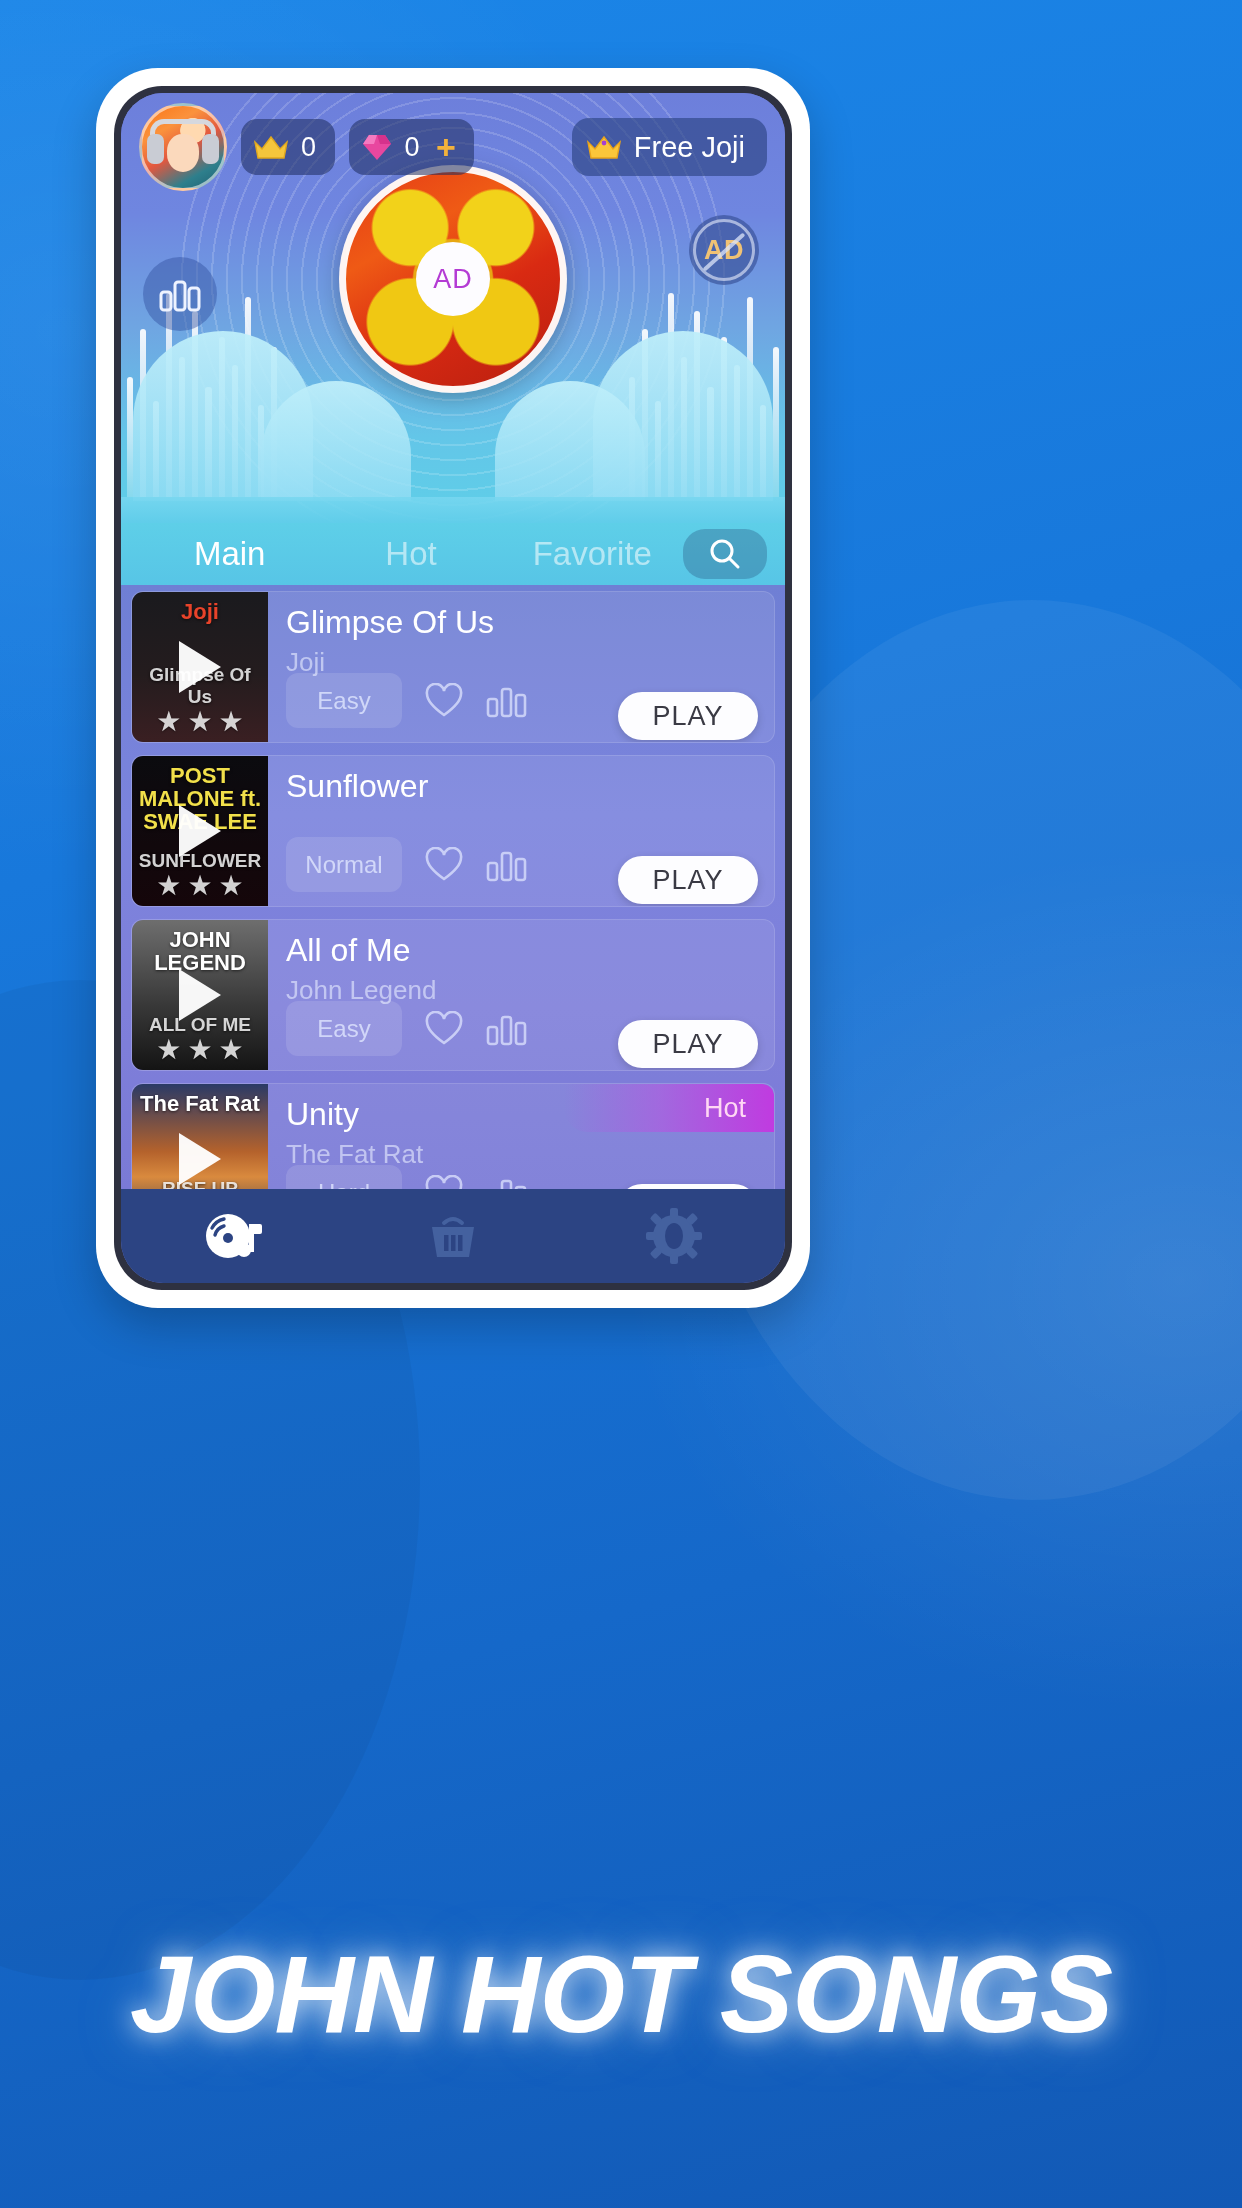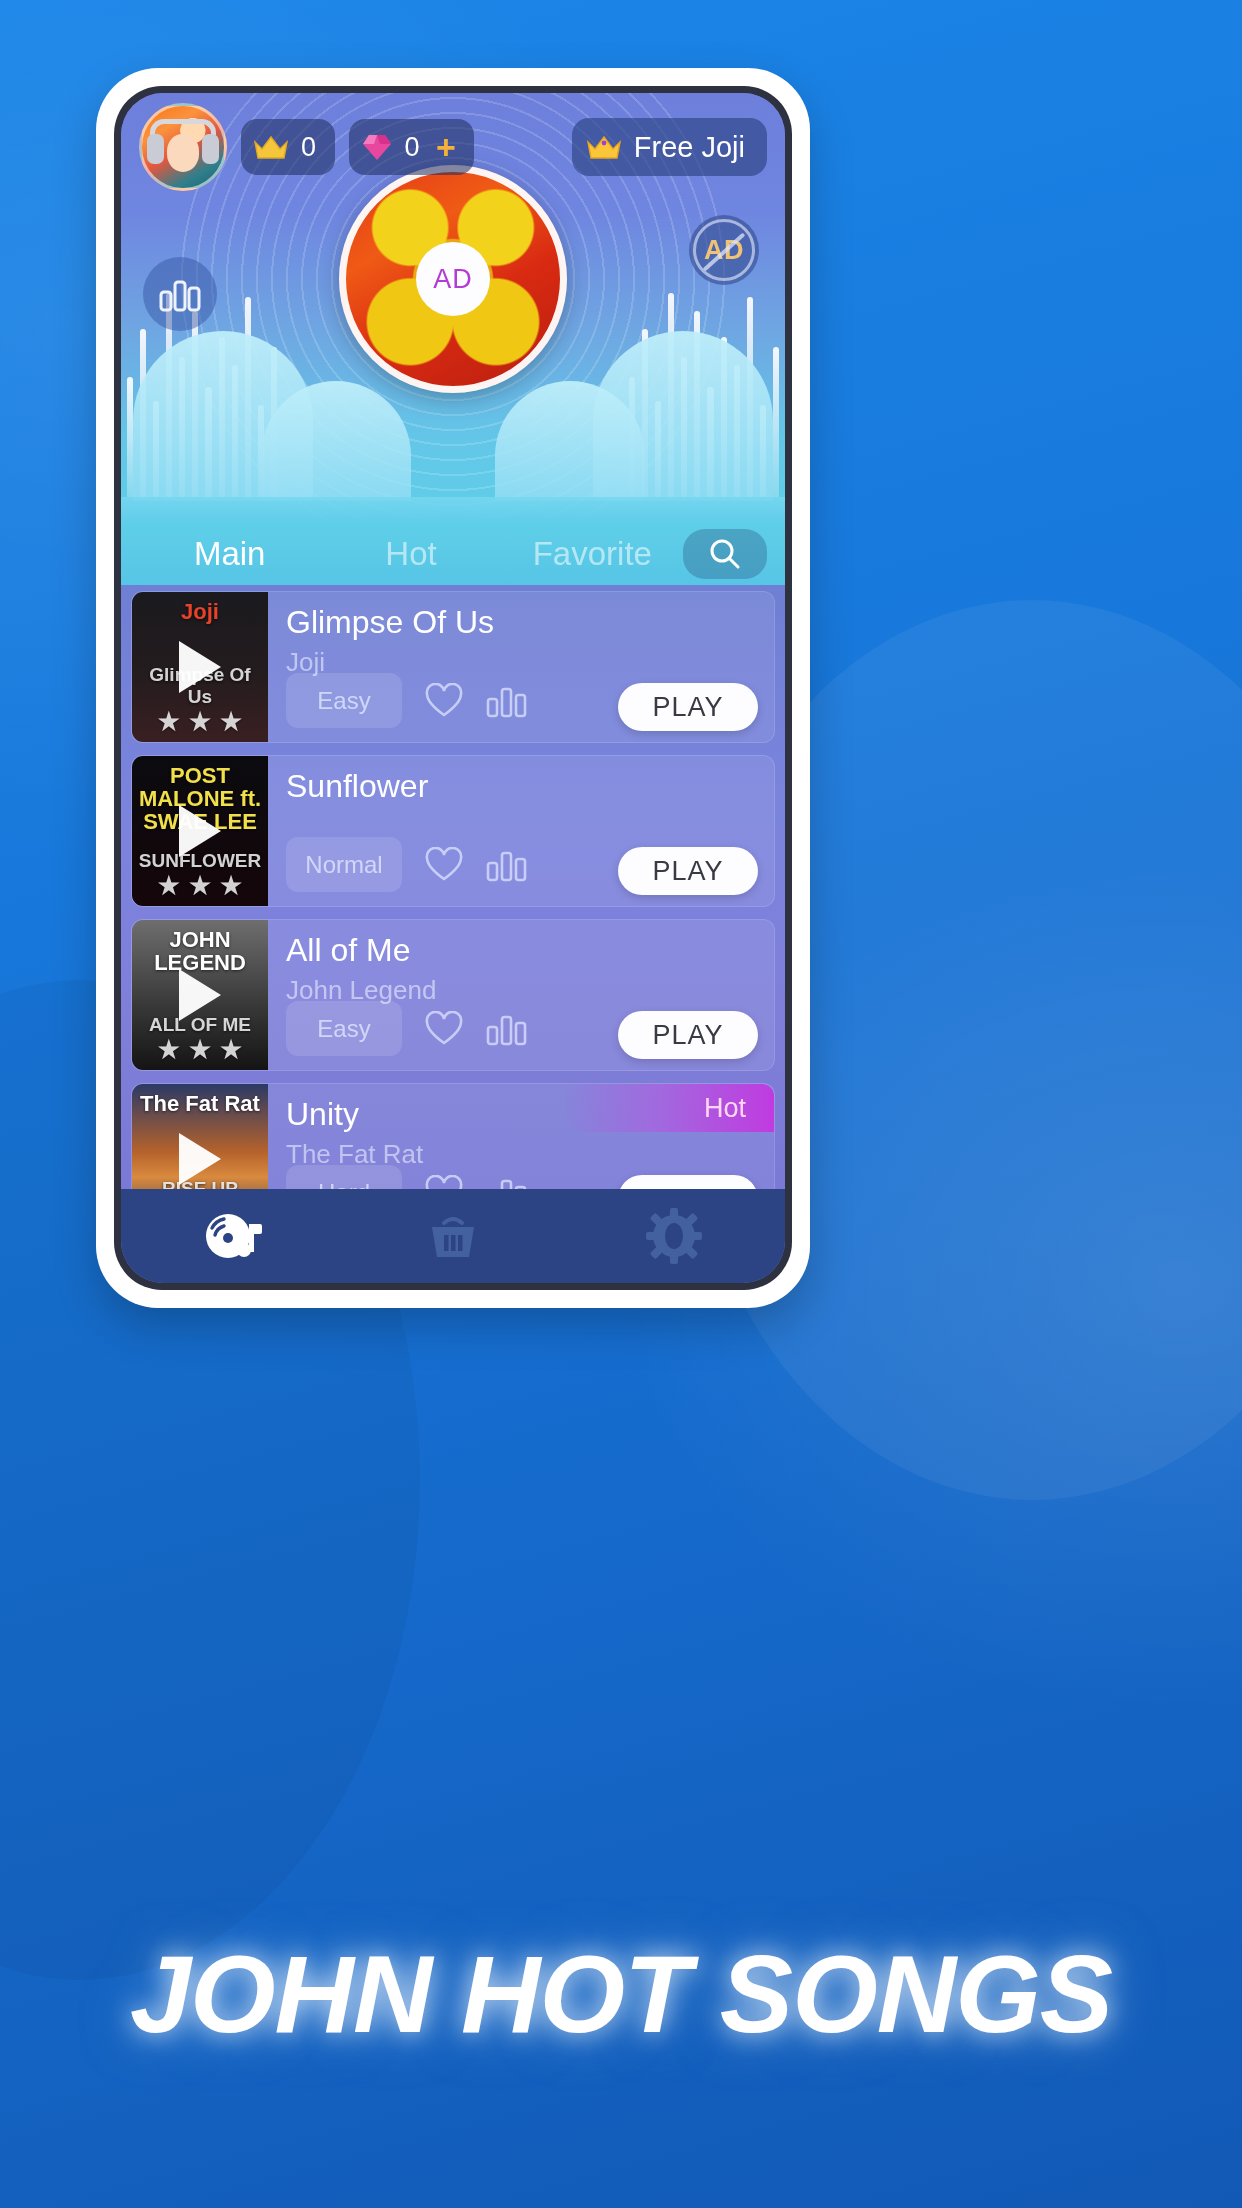--- a/index.html
+++ b/index.html
@@ -206,21 +206,21 @@
   .artist { color: rgba(230,235,255,.62); font-size: 26px; margin-top: 6px; }
 
   .meta { position: absolute; left: 18px; bottom: 14px; display: flex; align-items: center; gap: 22px; }
   .diff {
     min-width: 116px; height: 55px; padding: 14px 18px; border-radius: 12px;
     background: rgba(255,255,255,.12);
     display: flex; align-items: center; justify-content: center;
     color: rgba(226,232,255,.78); font-size: 24px;
   }
   .play-btn {
-    position: absolute; right: 16px; bottom: 11px;
+    position: absolute; right: 16px; bottom: 2px;
     width: 140px; height: 48px; border-radius: 26px;
     background: #fdfdff; display: flex; align-items: center; justify-content: center;
     color: #3a3a44; font-size: 27px; letter-spacing: 1px;
     box-shadow: 0 3px 8px rgba(0,0,0,.16);
   }
   .hot-badge {
     position: absolute; right: 0; top: 0;
     width: 210px; height: 48px; border-radius: 0 12px 0 24px;
     background: linear-gradient(90deg, rgba(168,96,220,0) 0%, rgba(184,82,226,.55) 45%, #c03be0 100%);
     display: flex; align-items: center; justify-content: flex-end; padding-right: 28px;

